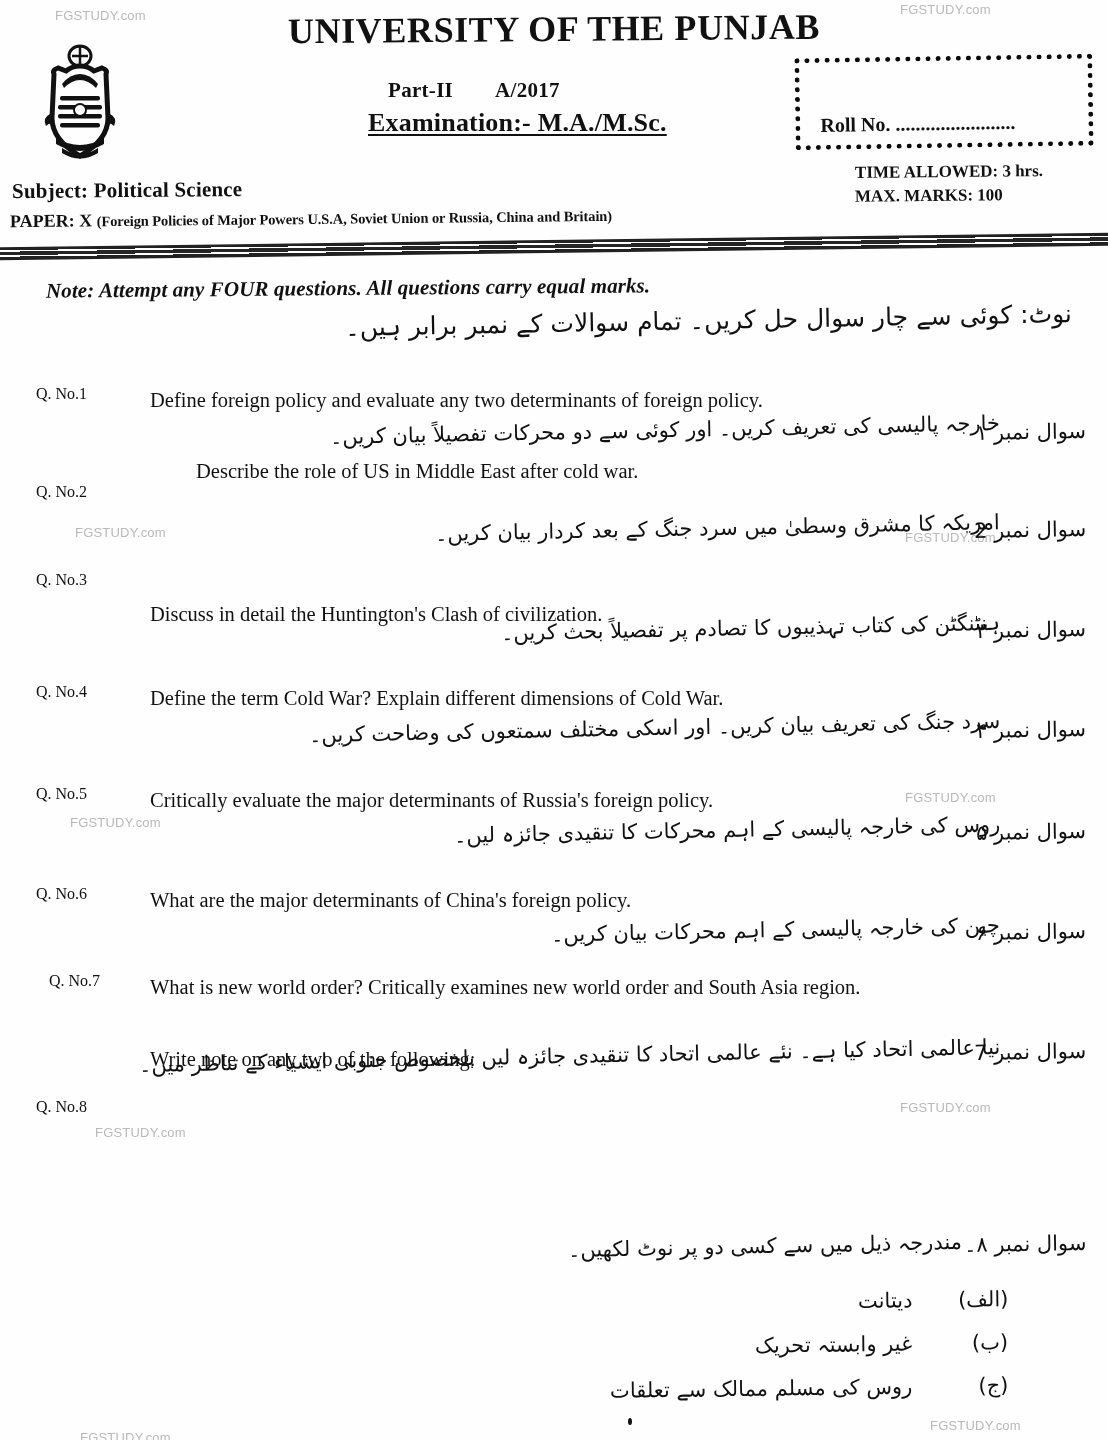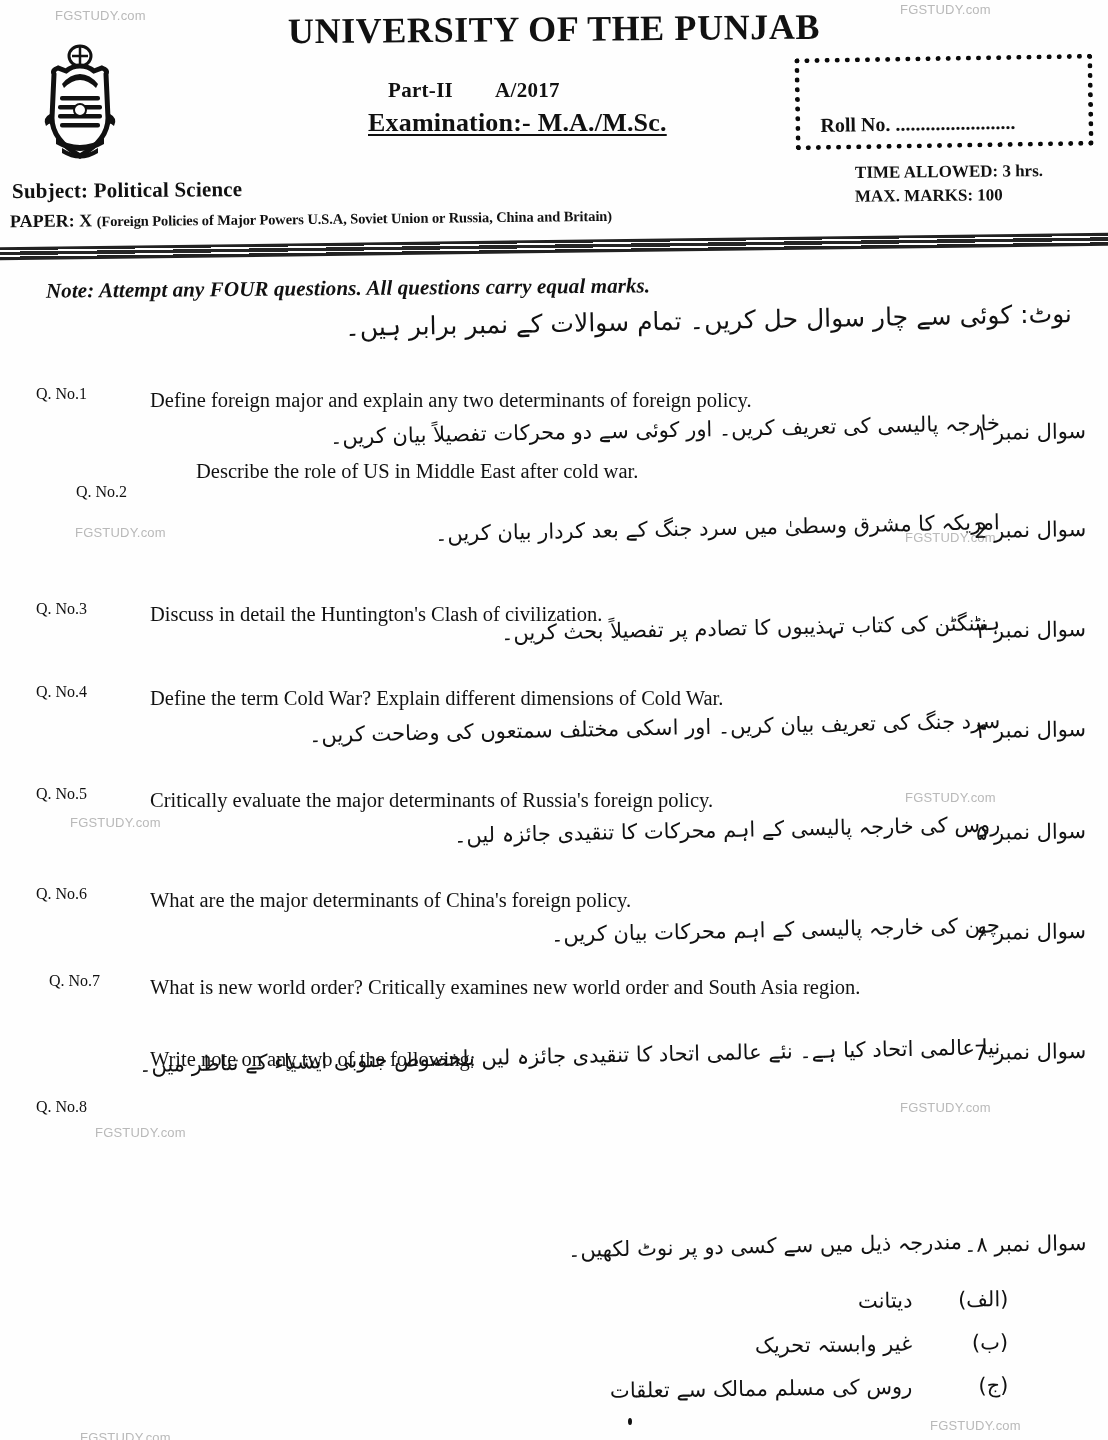--- a/index.html
+++ b/index.html
@@ -314,32 +314,32 @@
   </div>
 
   <div class="divider"></div>
 
   <div class="note-en">Note: Attempt any FOUR  questions. All questions carry equal marks.</div>
   <div class="note-ur">نوٹ: کوئی سے چار سوال حل کریں۔ تمام سوالات کے نمبر برابر ہیں۔</div>
 
   <div id="questions-layer">
       <div class="q">
         <div class="q-num" style="top: 385px;">Q. No.1</div>
-        <div class="q-en" style="top: 385px;">Define foreign major and explain any two determinants of foreign policy.</div>
+        <div class="q-en" style="top: 385px;">Define foreign policy and evaluate any two determinants of foreign policy.</div>
         <div class="q-ur-label" style="top: 420px;">سوال نمبر ۱</div>
         <div class="q-ur-text" style="top: 418px;">خارجہ پالیسی کی تعریف کریں۔ اور کوئی سے دو محرکات تفصیلاً بیان کریں۔</div>
       </div>
       <div class="q">
-        <div class="q-num" style="top: 483px; margin-left: 40px;">Q. No.2</div>
+        <div class="q-num" style="top: 483px;">Q. No.2</div>
         <div class="q-en" style="top: 456px; margin-left: 46px;">Describe the role of US in Middle East after cold war.</div>
         <div class="q-ur-label" style="top: 518px;">سوال نمبر 2</div>
         <div class="q-ur-text" style="top: 516px;">امریکہ کا مشرق وسطیٰ میں سرد جنگ کے بعد کردار بیان کریں۔</div>
       </div>
       <div class="q">
-        <div class="q-num" style="top: 600px;">Q. No.3</div>
+        <div class="q-num" style="top: 571px;">Q. No.3</div>
         <div class="q-en" style="top: 599px;">Discuss in detail the Huntington's Clash of civilization.</div>
         <div class="q-ur-label" style="top: 618px;">سوال نمبر ۳</div>
         <div class="q-ur-text" style="top: 616px;">ہنٹنگٹن کی کتاب تہذیبوں کا تصادم پر تفصیلاً بحث کریں۔</div>
       </div>
       <div class="q">
         <div class="q-num" style="top: 683px;">Q. No.4</div>
         <div class="q-en" style="top: 683px;">Define the term Cold War? Explain different dimensions of Cold War.</div>
         <div class="q-ur-label" style="top: 718px;">سوال نمبر ۴</div>
         <div class="q-ur-text" style="top: 716px;">سرد جنگ کی تعریف بیان کریں۔ اور اسکی مختلف سمتعوں کی وضاحت کریں۔</div>
       </div>

